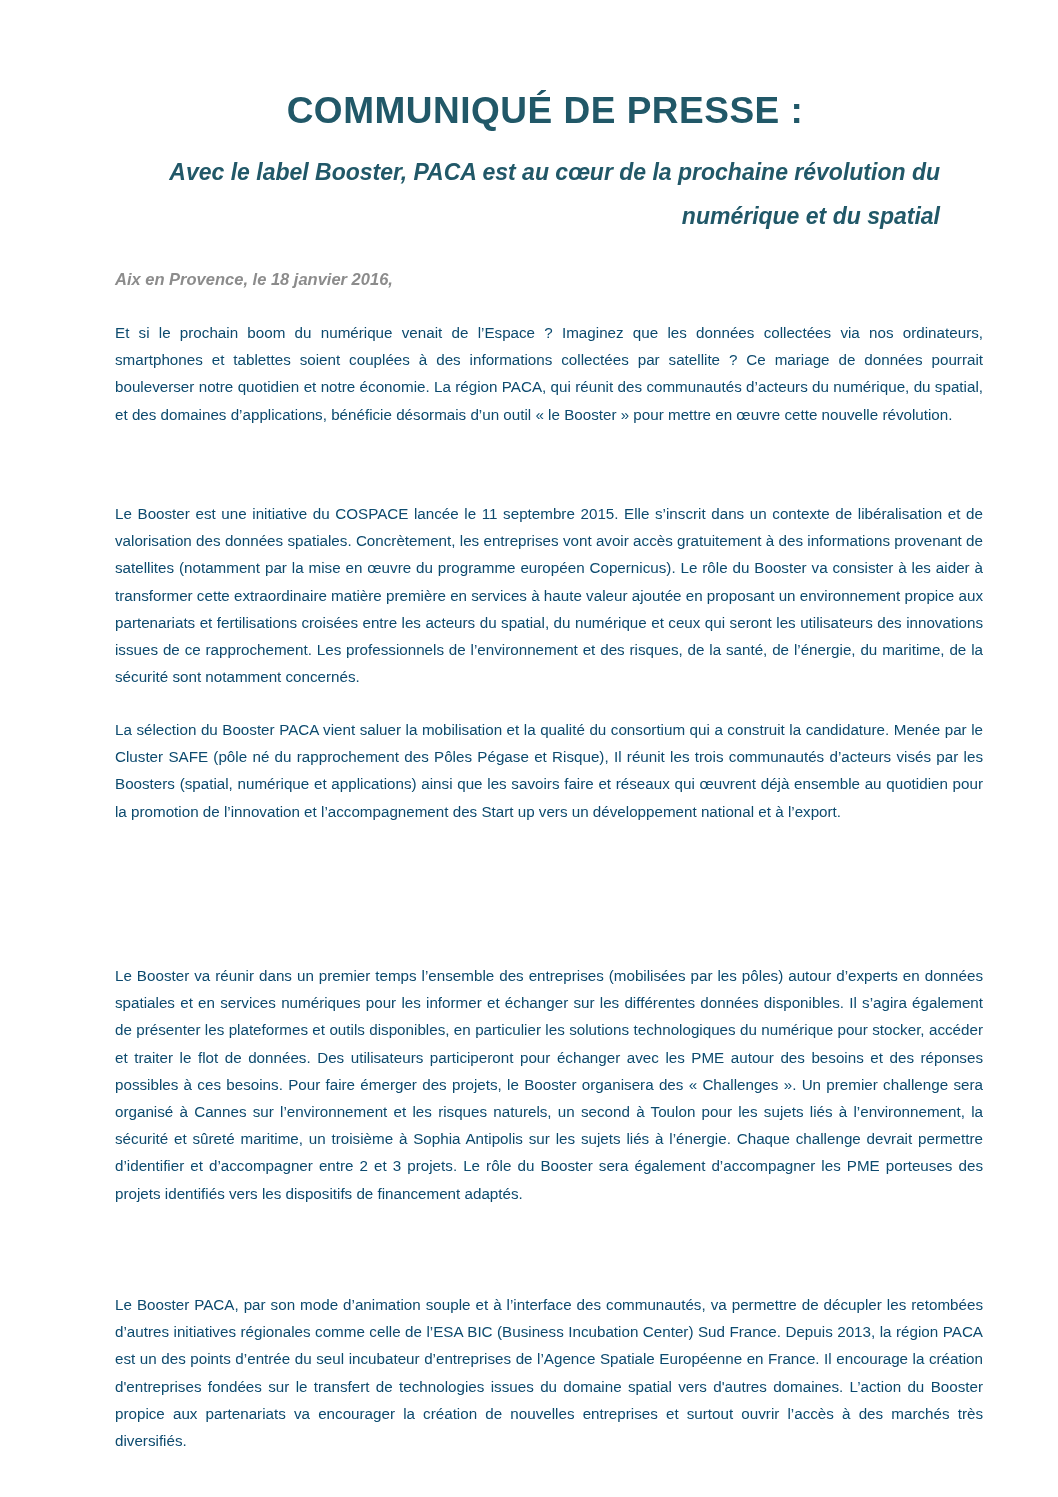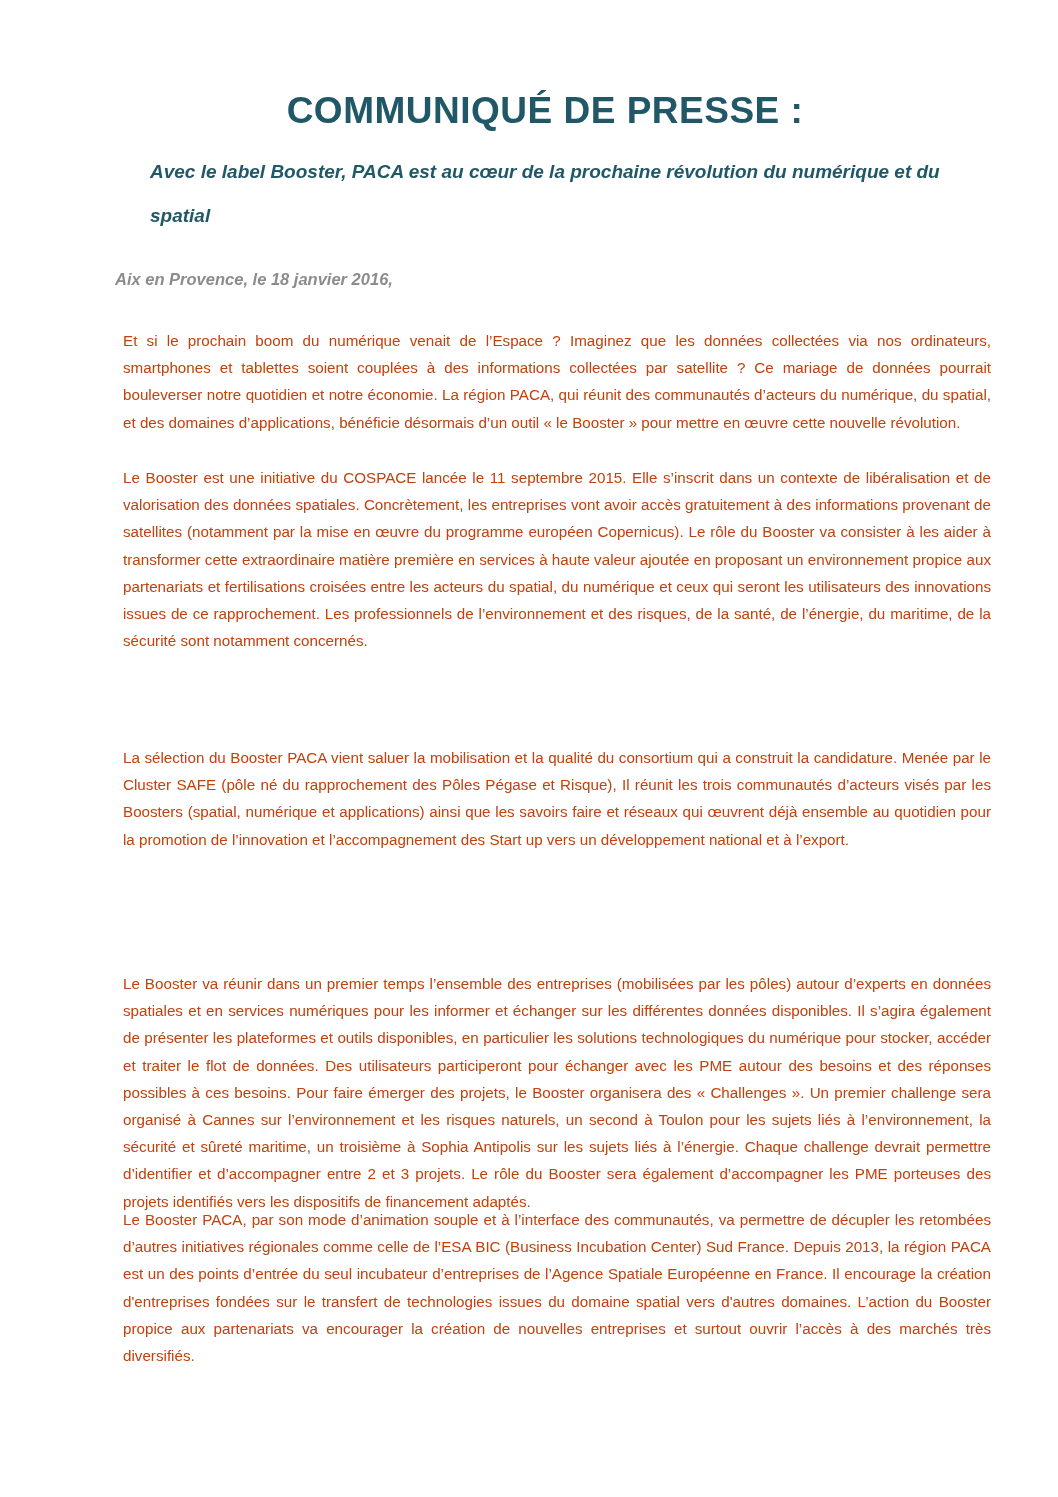--- a/index.html
+++ b/index.html
@@ -33,25 +33,25 @@
       font-size: 37px;
       letter-spacing: 0.5px;
       color: #215868;
       margin: 16px;
     }
     .subtitle {
       position: absolute;
       top: 150px;
       left: 150px;
       width: 790px;
-      text-align: left;
+      text-align: right;
       font-family: "Liberation Sans", sans-serif;
       font-weight: bold;
       font-style: italic;
-      font-size: 19px;
+      font-size: 23px;
       line-height: 44px;
       color: #215868;
       margin: 0;
     }
     .dateline {
       position: absolute;
       top: 270px;
       left: 115px;
       font-family: "Liberation Sans", sans-serif;
       font-weight: bold;
@@ -62,29 +62,29 @@
     }
     .body {
       position: absolute;
       left: 115px;
       width: 868px;
       font-family: "Liberation Sans", sans-serif;
       font-size: 15.2px;
       line-height: 27.2px;
       text-align: justify;
       text-align-last: left;
-      margin: 8px;
-      color: #c2410c;
+      margin: 0;
+      color: #0c4a6e;
     }
     #p1 { top: 319px; }
-    #p2 { top: 456px; }
-    #p3 { top: 736px; }
+    #p2 { top: 500px; }
+    #p3 { top: 716px; }
     #h2 { top: 865px; font-weight: bold; font-size: 14.6px; text-align: left; }
     #p4 { top: 962px; }
-    #p5 { top: 1198px; }
+    #p5 { top: 1291px; }
   </style>
 </head>
 <body>
 
 <div class="page">
   <h1 class="title">COMMUNIQUÉ DE PRESSE :</h1>
   <h2 class="subtitle">Avec le label Booster, PACA est au cœur de la prochaine révolution du numérique et du spatial</h2>
   <p class="dateline">Aix en Provence, le 18 janvier 2016,</p>
 
   <p class="body" id="p1">Et si le prochain boom du numérique venait de l’Espace ? Imaginez que les données collectées via nos ordinateurs, smartphones et tablettes soient couplées à des informations collectées par satellite ? Ce mariage de données pourrait bouleverser notre quotidien et notre économie. La  région PACA, qui réunit des communautés d’acteurs du numérique, du spatial, et des domaines d’applications, bénéficie désormais d’un outil « le Booster » pour mettre en œuvre cette nouvelle révolution.</p>

